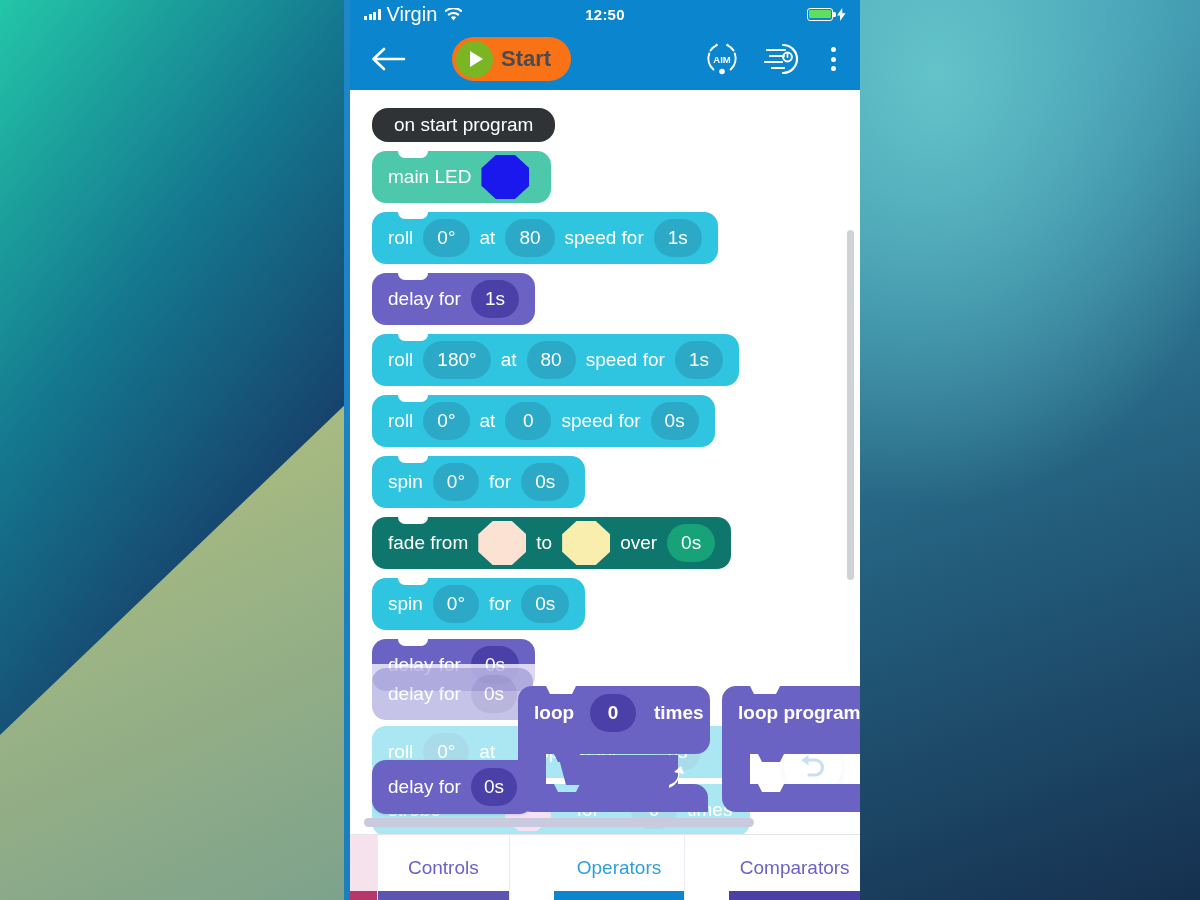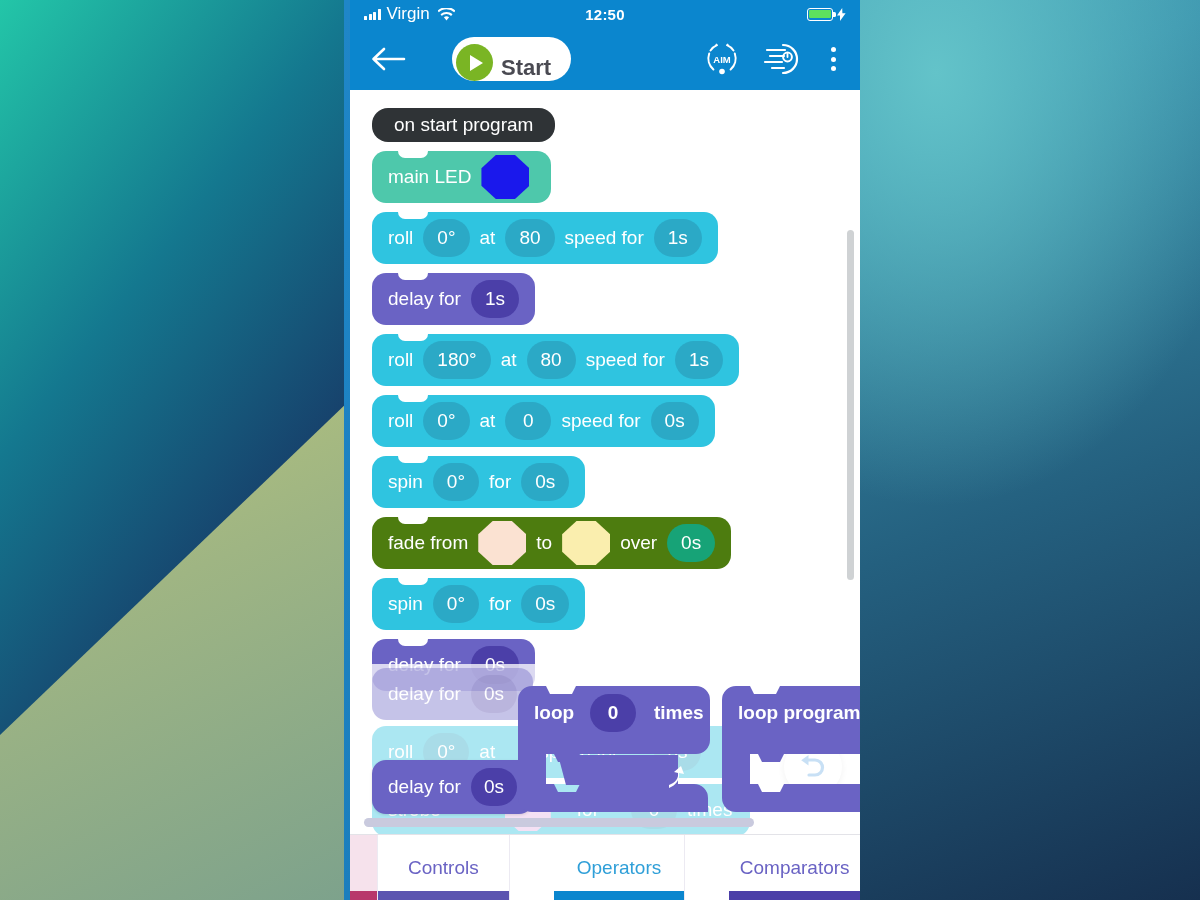--- a/index.html
+++ b/index.html
@@ -48,42 +48,42 @@
   .sb-left { display: flex; align-items: center; gap: 6px; }
   .sb-center {
     position: absolute; left: 0; right: 0; text-align: center;
     font-size: 15px; font-weight: bold; letter-spacing: .2px; pointer-events: none;
   }
   .sb-right { margin-left: auto; display: flex; align-items: center; gap: 4px; }
   .signal { display: flex; align-items: flex-end; gap: 1.5px; height: 11px; }
   .signal i { width: 3px; background: #fff; border-radius: .5px; display: block; }
   .signal i:nth-child(1){height:4px}.signal i:nth-child(2){height:6px}
   .signal i:nth-child(3){height:8px}.signal i:nth-child(4){height:11px}
-  .carrier { font-size: 17px; }
+  .carrier { font-size: 20px; }
   .battery {
     width: 26px; height: 13px; border: 1.6px solid #fff; border-radius: 3px;
     position: relative; padding: 1.4px;
   }
   .battery::after {
     content:""; position:absolute; right:-3.6px; top:3.4px;
     width:2.4px; height:5px; background:#fff; border-radius:0 1.5px 1.5px 0;
   }
   .battery b { display:block; height:100%; width:100%; background:#5ee05e; border-radius:1px; }
 
   
   .navbar {
     height: 62px; background: #0b86ce; flex: 0 0 auto;
     display: flex; align-items: center; padding: 0 16px; gap: 0;
   }
   .back-arrow { width: 44px; height: 40px; position: relative; cursor: pointer; }
   .back-arrow svg { position: absolute; left: 4px; top: 7px; }
 
   .start-btn {
-    height: 44px; background: #ffffff; border-radius: 22px;
-    display: flex; align-items: flex-end; gap: 8px;
+    height: 44px; background: #f97316; border-radius: 22px;
+    display: flex; align-items: center; gap: 8px;
     padding: 0 20px 0 4px; margin-left: 42px; cursor: pointer;
   }
   .start-circle {
     width: 37px; height: 37px; border-radius: 50%; background: #7ab524;
     display: flex; align-items: center; justify-content: center;
   }
   .start-tri {
     width: 0; height: 0; border-left: 13px solid #fff;
     border-top: 8px solid transparent; border-bottom: 8px solid transparent;
     margin-left: 4px;
@@ -123,21 +123,21 @@
 
   .b-hat  { background: #2f3336; border-radius: 16px; height: 34px; }
   .b-led  { background: #4ec8ab; }
   .b-led .p { background: #1a18ec; }
   .b-roll { background: #2fc4e0; }
   .b-roll .pill { background: #2ba9c6; }
   .b-spin { background: #2fc4e0; }
   .b-spin .pill { background: #2ba9c6; }
   .b-delay{ background: #6a63c4; }
   .b-delay .pill { background: #4b3fa8; }
-  .b-fade { background: #4d7c0f; align-items: center; }
+  .b-fade { background: #0f766e; align-items: center; }
   .b-fade .pill { background: #17a377; }
 
   
   .vscroll {
     position:absolute; right:6px; top:140px; width:7px; height:350px;
     background:#cfd2d4; border-radius:4px;
   }
   .hscroll {
     position:absolute; left:14px; bottom:7px; width:390px; height:9px;
     background:#c9cade; border-radius:5px;

